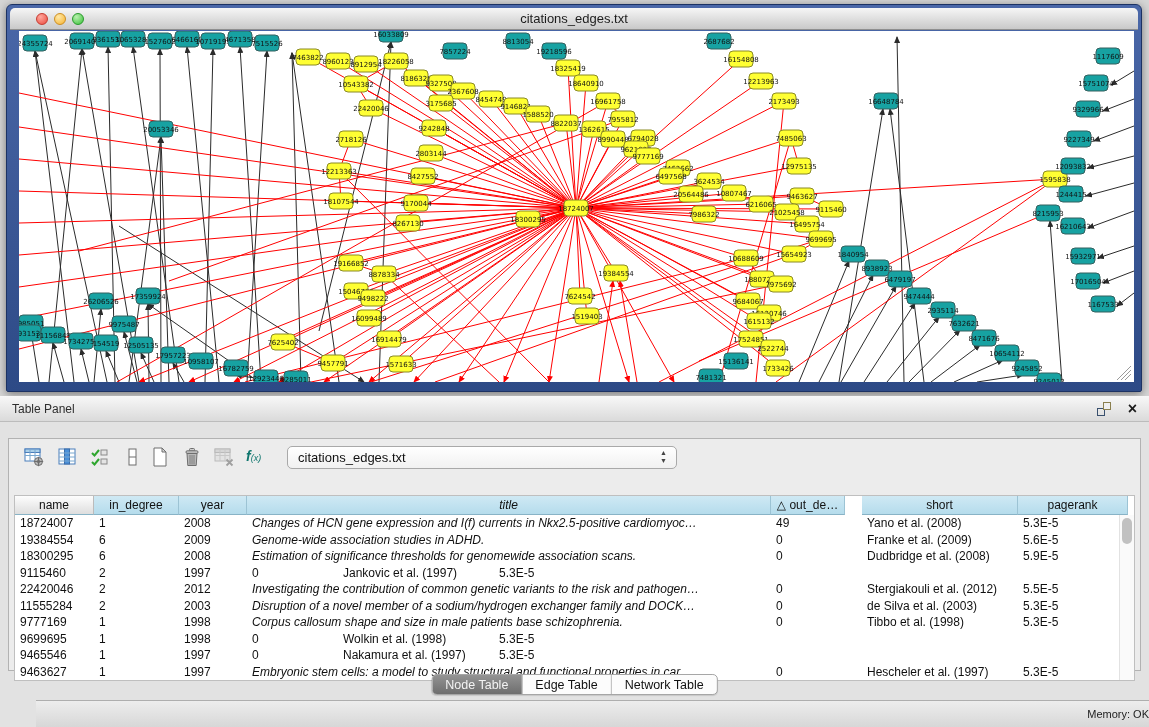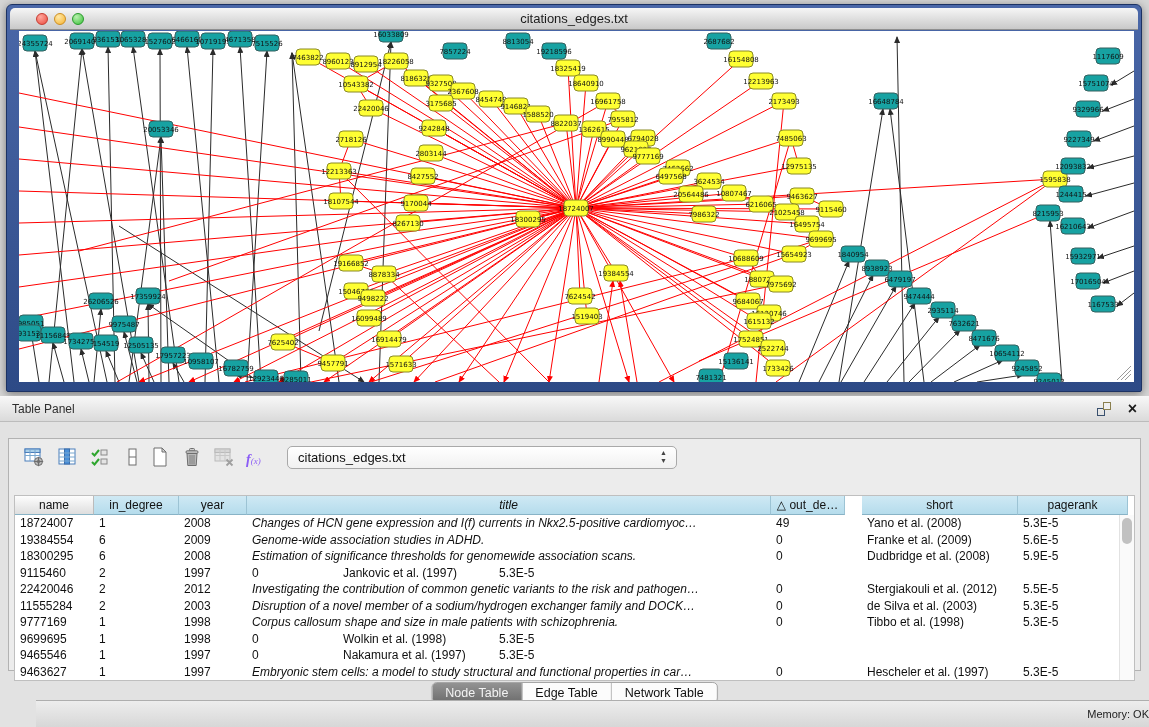--- a/index.html
+++ b/index.html
@@ -40,21 +40,21 @@
   .float-btn { position: absolute; right: 38px; top: 6px; width: 14px; height: 14px; }
   .float-btn .sq1 { position: absolute; left: 0; bottom: 0; width: 8px; height: 8px; border: 1px solid #39506e; background: transparent; }
   .float-btn .sq2 { position: absolute; right: 0; top: 0; width: 8px; height: 8px; border: 1px solid #8a7f4e; background: #eee; }
   .close-btn { position: absolute; right: 12px; top: 2px; font-size: 16px; font-weight: bold; color: #1a1a1a; line-height: 22px; }
 
   .tool-area {
     position: absolute; left: 8px; top: 42px; width: 1133px; height: 233px;
     background: #ececec; border: 1px solid #b2b2b2;
   }
   .tb-icon { position: absolute; top: 7px; width: 22px; height: 22px; }
-  .fx { font-size: 13px; color: #8b5cf6; line-height: 28px; font-family: Liberation Serif, serif; }
+  .fx { font-size: 13px; color: #0f766e; line-height: 20px; font-family: Liberation Sans, sans-serif; }
   .fx i b { font-size: 14px; }
   .fx .paren { font-size: 9px; font-style: italic; }
   .combo {
     position: absolute; left: 278px; top: 7px; width: 390px; height: 23px;
     background: linear-gradient(#ffffff, #f1f1f1); border: 1px solid #a9a9a9; border-radius: 5px;
     font-size: 13px; color: #111; line-height: 21px; padding-left: 10px;
   }
   .combo-arrows { position: absolute; right: 9px; top: 2px; display: flex; flex-direction: column; line-height: 8px; font-size: 7px; color: #444; }
 
   .tbl {
@@ -77,21 +77,21 @@
   }
   .c0 { width: 79px; } .c1 { width: 85px; } .c2 { width: 68px; } .c3 { width: 524px; font-style: italic; }
   .c4 { width: 74px; } .c5 { width: 156px; margin-left: 17px; } .c6 { width: 110px; }
   .vscroll {
     position: absolute; right: 0; top: 19px; bottom: 0; width: 15px;
     background: #fafafa; border-left: 1px solid #e2e2e2;
   }
   .vthumb { position: absolute; left: 2px; top: 3px; width: 10px; height: 26px; border-radius: 5px; background: #c1c1c1; }
 
   .tabs {
-    position: absolute; left: 50%; top: 286px; transform: translateX(-50%);
+    position: absolute; left: 50%; top: 278px; transform: translateX(-50%);
     display: flex; height: 21px; border: 1px solid #a6a6a6; border-radius: 5px;
     background: #fcfcfc; overflow: hidden; box-shadow: 0 1px 1px rgba(0,0,0,.12);
   }
   .seg { padding: 0 13px; font-size: 12.5px; color: #111; line-height: 20px; border-right: 1px solid #b9b9b9; }
   .seg:last-child { border-right: none; }
   .seg.active { background: linear-gradient(#939393, #6e6e6e); color: #f3f3f3; }
 
   .statusbar {
     position: absolute; left: 0; bottom: 0; width: 100%; height: 27px;
     background: linear-gradient(#ededed, #d7d7d7); border-top: 1px solid #aeaeae; margin-left: 36px;
@@ -940,21 +940,21 @@
             <div class="cell c2">2003</div>
             <div class="cell c3">Disruption of a novel member of a sodium/hydrogen exchanger family and DOCK…</div>
             <div class="cell c4">0</div>
             <div class="cell c5">de Silva et al. (2003)</div>
             <div class="cell c6">5.3E-5</div>
           </div>
           <div class="row">
             <div class="cell c0">9777169</div>
             <div class="cell c1">1</div>
             <div class="cell c2">1998</div>
-            <div class="cell c3">Corpus callosum shape and size in male patients with schizophrenia.</div>
+            <div class="cell c3">Corpus callosum shape and size in male patients base schizophrenia.</div>
             <div class="cell c4">0</div>
             <div class="cell c5">Tibbo et al. (1998)</div>
             <div class="cell c6">5.3E-5</div>
           </div>
           <div class="row">
             <div class="cell c0">9699695</div>
             <div class="cell c1">1</div>
             <div class="cell c2">1998</div>
             <div class="cell c4">0</div>
             <div class="cell c5">Wolkin et al. (1998)</div>

